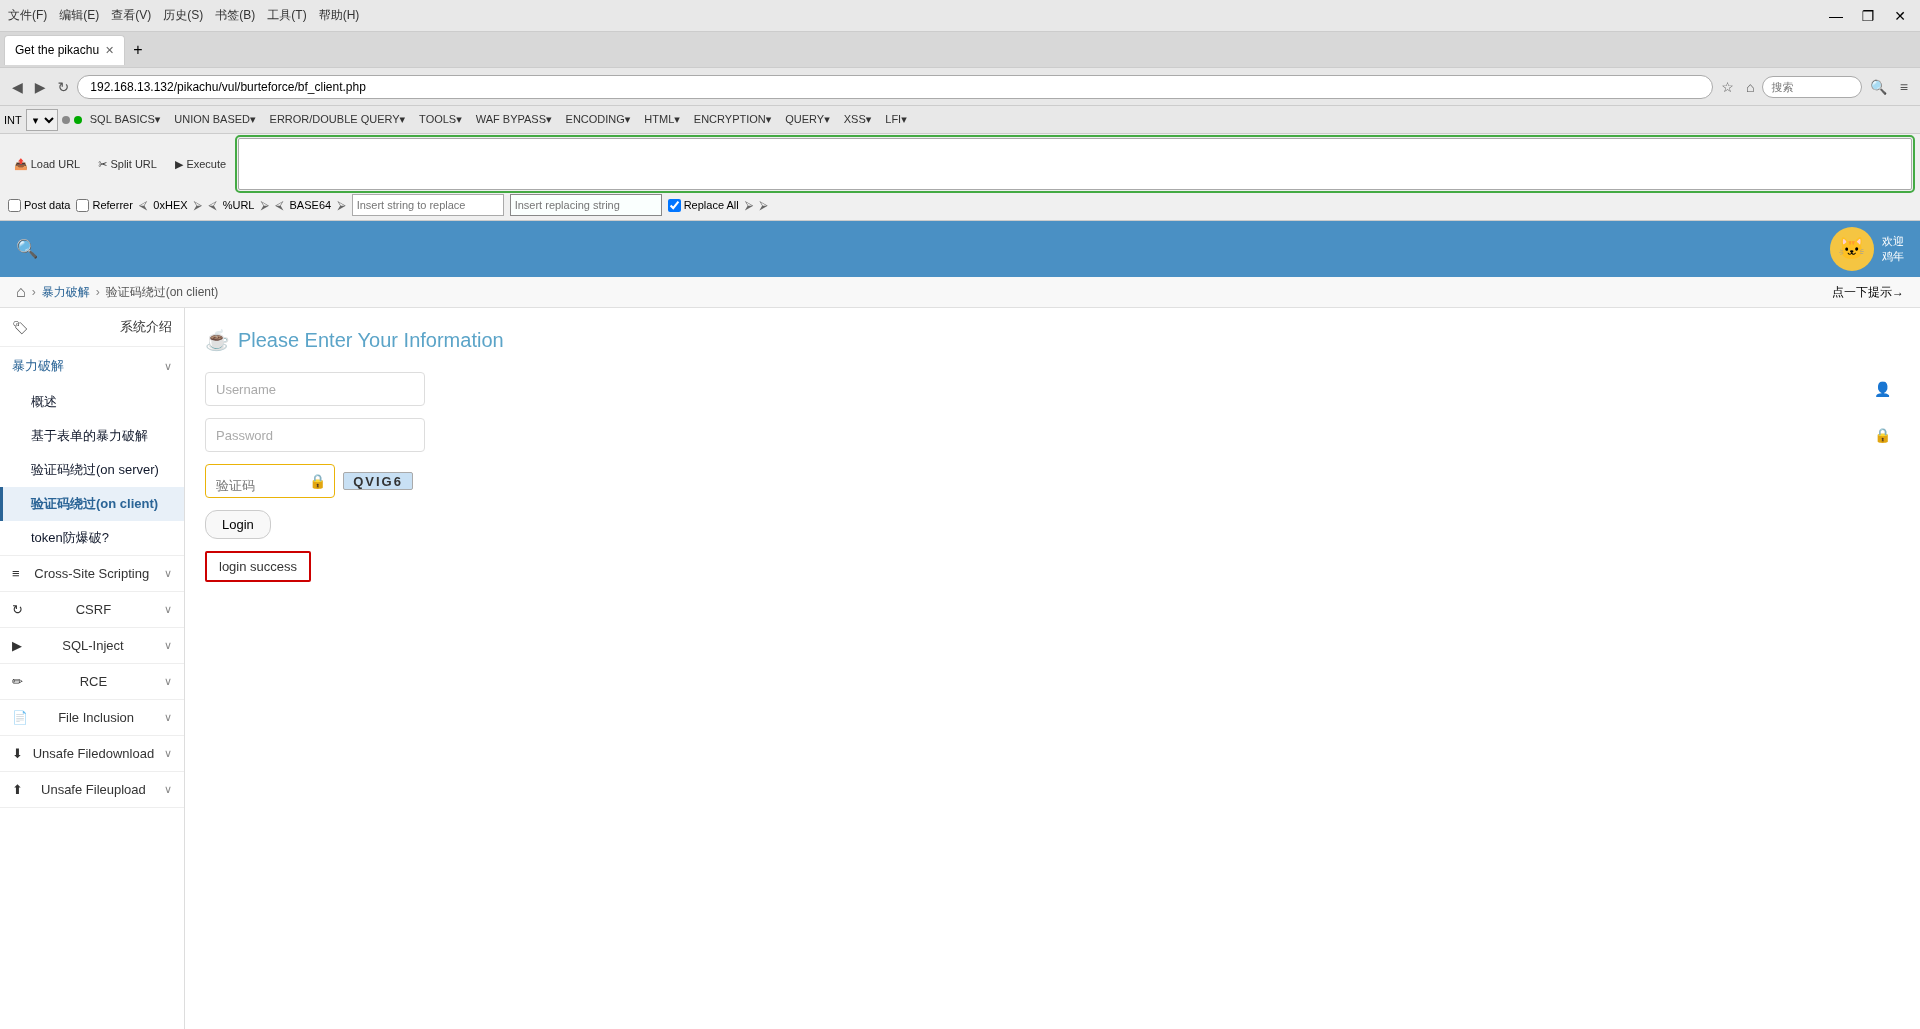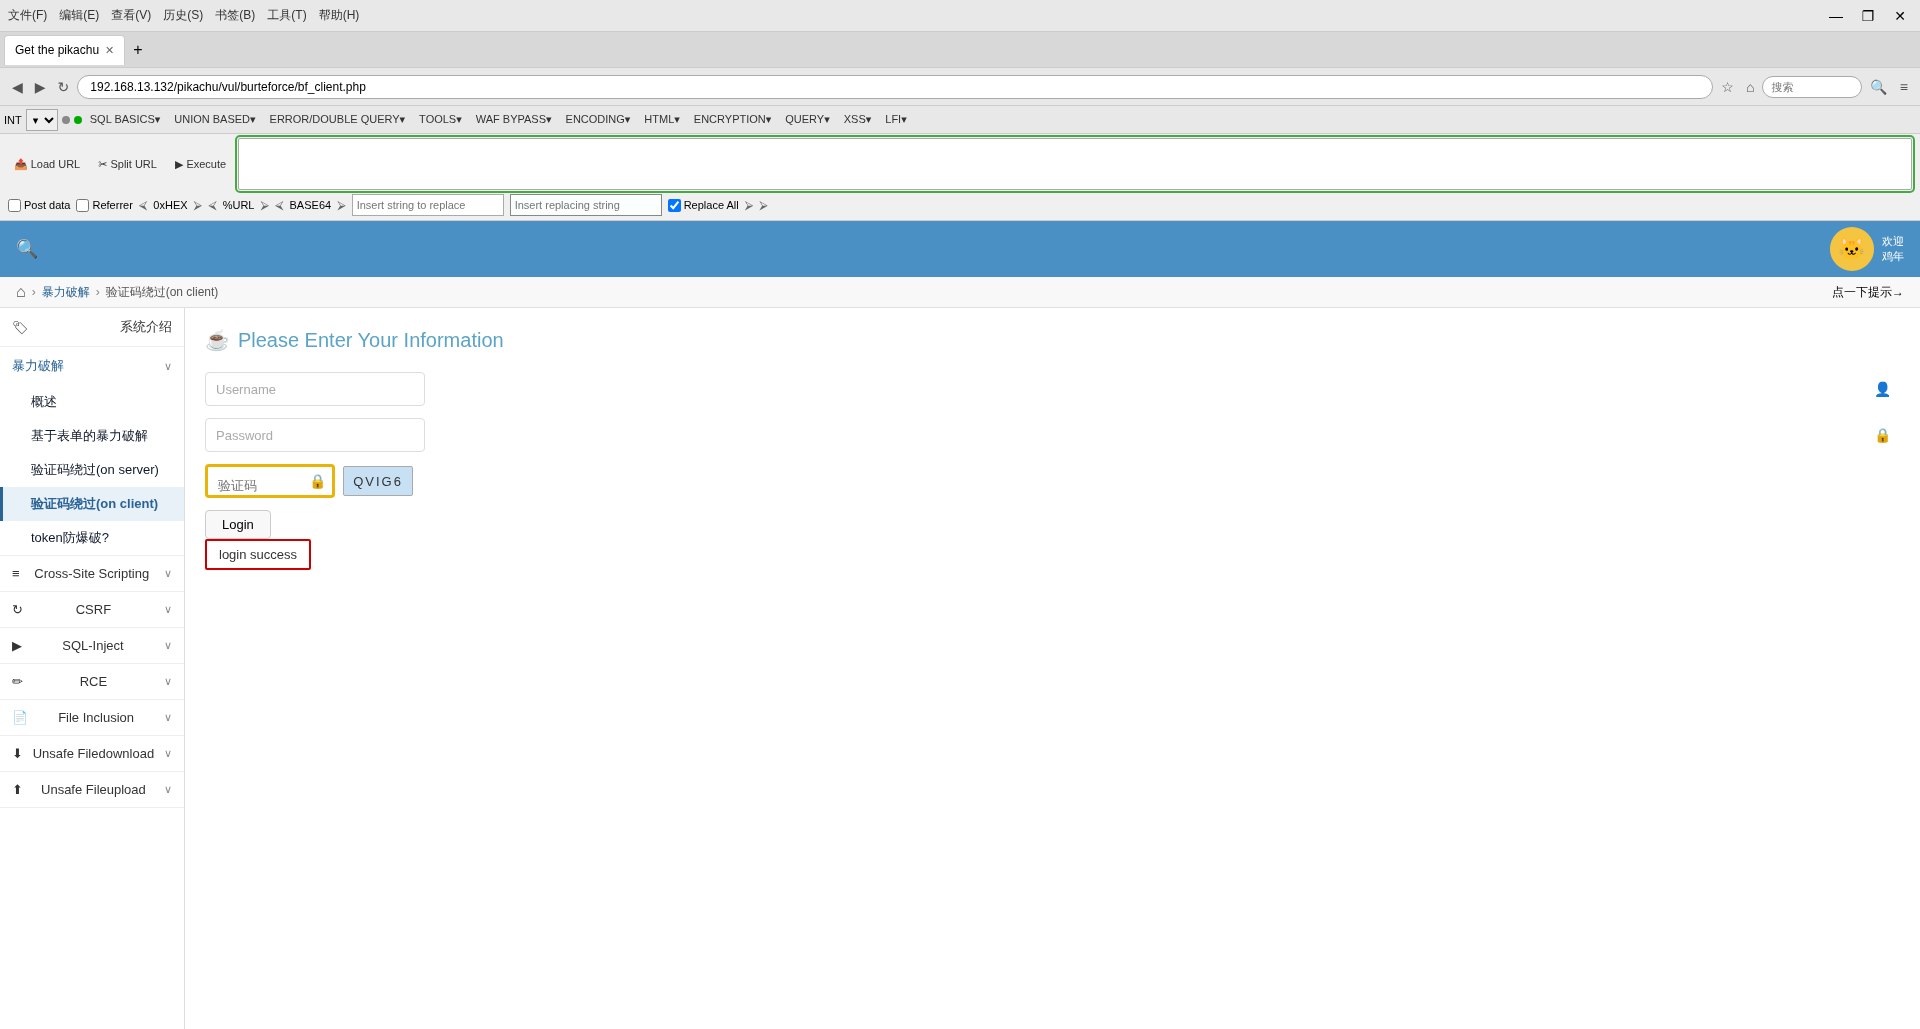--- a/index.html
+++ b/index.html
@@ -132,31 +132,31 @@
     
     .form-group { margin-bottom: 12px; position: relative; }
     .form-input {
       width: 220px; height: 34px; border: 1px solid #ddd; border-radius: 4px;
       padding: 0 30px 0 10px; font-size: 13px; color: #555;
     }
     .form-input::placeholder { color: #aaa; }
     .form-icon { position: absolute; right: 8px; top: 50%; transform: translateY(-50%); color: #888; font-size: 14px; }
     .captcha-row { display: flex; align-items: center; gap: 8px; margin-bottom: 12px; }
     .captcha-input {
-      width: 130px; height: 34px; border: 3px solid #eab308; border-radius: 4px;
+      width: 130px; height: 34px; border: 1px solid #eab308; border-radius: 4px;
       padding: 8px 30px 0 10px; font-size: 13px; color: #555;
     }
     .captcha-img {
-      background: #c8e0f4; border: 1px solid #aaa; width: 70px; height: 30px;
+      background: #c8e0f4; border: 1px solid #aaa; width: 70px; height: 18px;
       display: flex; align-items: center; justify-content: center; font-size: 13px;
-      font-weight: normal; letter-spacing: 2px; color: #333; border-radius: 2px;
+      font-weight: bold; letter-spacing: 2px; color: #333; border-radius: 2px;
     }
     .login-btn {
-      background: #f8f8f8; border: 1px solid #ccc; border-radius: 4px;
-      padding: 6px 16px; font-size: 13px; cursor: pointer; 
+      background: #f8f8f8; border: 1px solid #ccc; border-radius: 12px;
+      padding: 6px 16px; font-size: 13px; cursor: pointer; margin-bottom: 12px;
     }
     .success-msg {
       border: 2px solid #cc0000; padding: 6px 12px; font-size: 13px; color: #333;
       display: inline-block; border-radius: 2px;
     }
 
     
     .int-select {
       display: flex; align-items: center; gap: 4px; font-size: 11px;
     }

